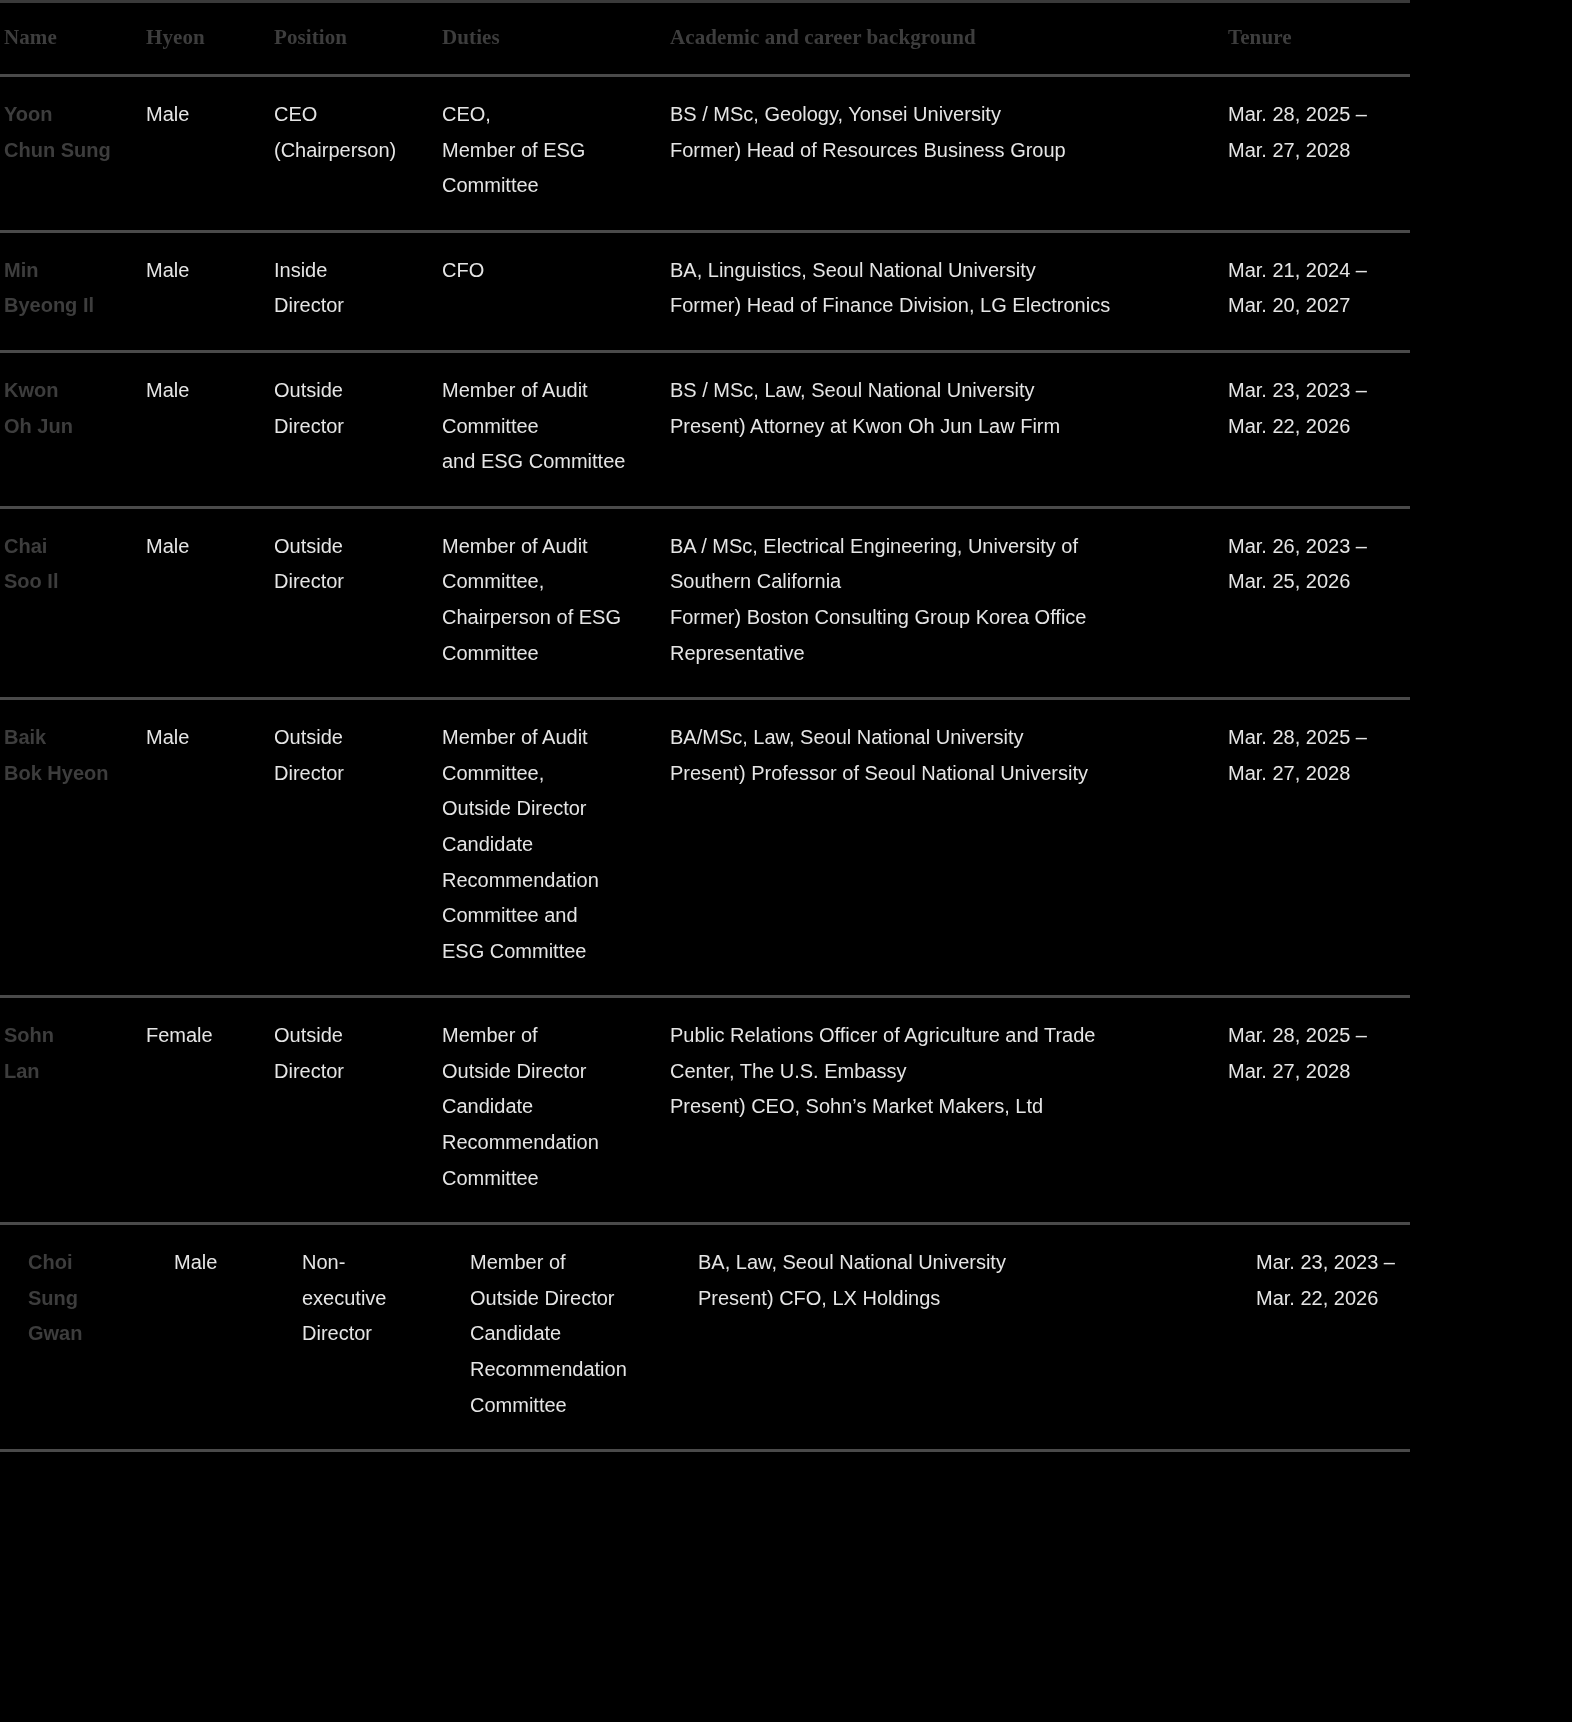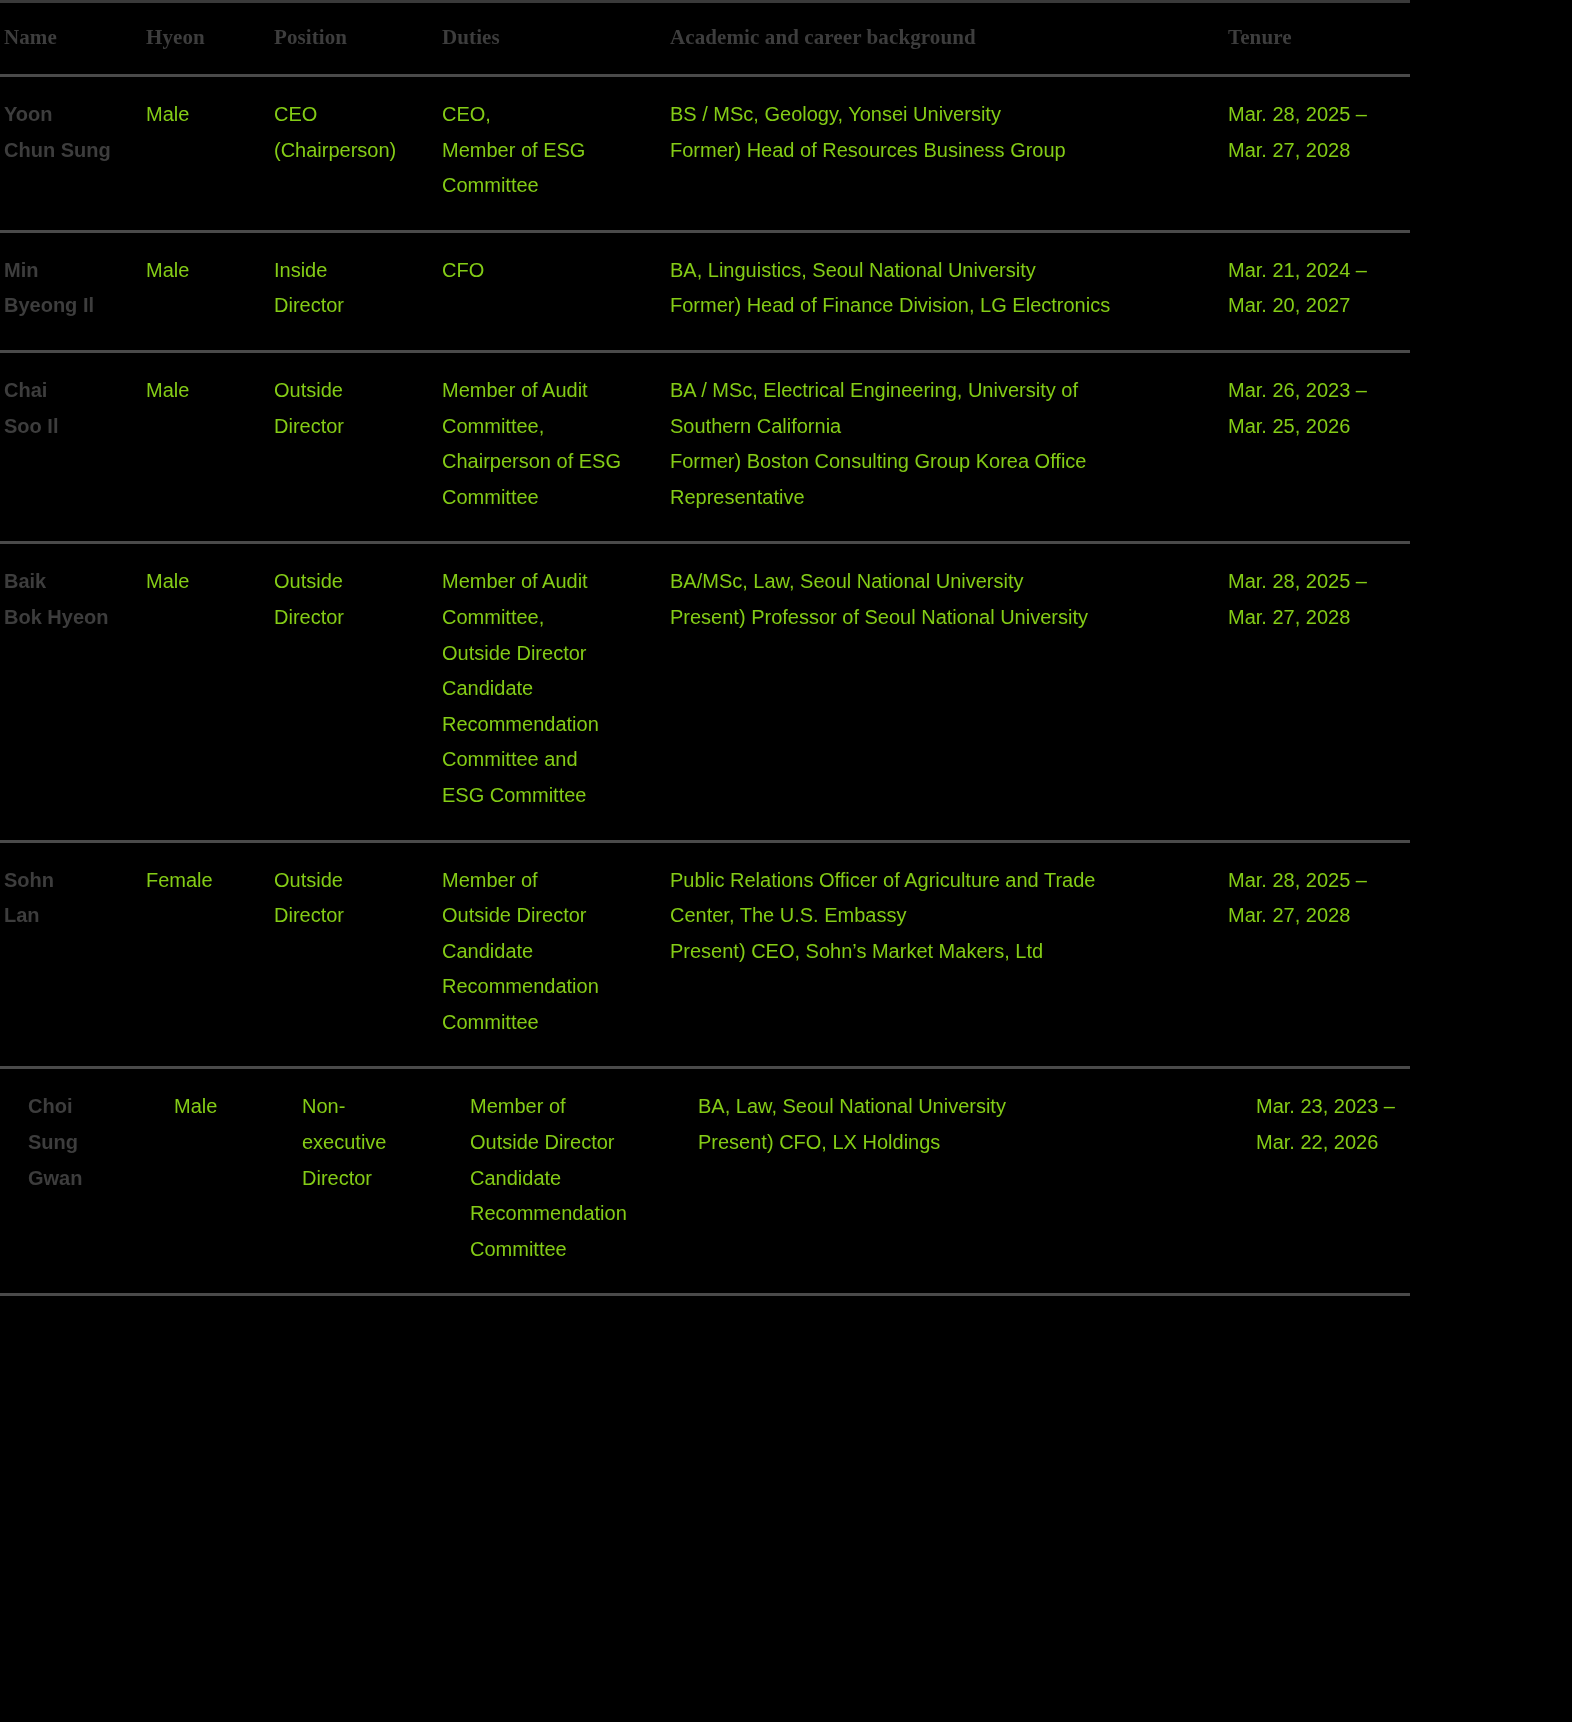--- a/index.html
+++ b/index.html
@@ -46,21 +46,21 @@
     border-bottom: 3px solid #4a4a4a;
     letter-spacing: 0.1px;
     font-family: Liberation Serif, serif;
   }
   thead th.first { padding-left: 4px; }
 
   tbody td {
     vertical-align: top;
     font-size: 20px;
     line-height: 1.78;
-    color: #84cc16;
+    color: #e5e5e5;
     padding: 20px 10px 26px 0;
     border-bottom: 3px solid #4a4a4a;
     white-space: pre-line;
   }
   tbody td.name {
     font-weight: bold;
     padding-left: 4px;
     color: #3d3d3d;
   }
   tbody tr:last-child td {
@@ -113,20 +113,34 @@
         <td>Male</td>
         <td>Inside
 Director</td>
         <td>CFO</td>
         <td>BA, Linguistics, Seoul National University
 Former) Head of Finance Division, LG Electronics</td>
         <td>Mar. 21, 2024 –
 Mar. 20, 2027</td>
       </tr>
       <tr>
+        <td class="name">Kwon
+Oh Jun</td>
+        <td>Male</td>
+        <td>Outside
+Director</td>
+        <td>Member of Audit
+Committee
+and ESG Committee</td>
+        <td>BS / MSc, Law, Seoul National University
+Present) Attorney at Kwon Oh Jun Law Firm</td>
+        <td>Mar. 23, 2023 –
+Mar. 22, 2026</td>
+      </tr>
+      <tr>
         <td class="name">Chai
 Soo Il</td>
         <td>Male</td>
         <td>Outside
 Director</td>
         <td>Member of Audit
 Committee,
 Chairperson of ESG
 Committee</td>
         <td>BA / MSc, Electrical Engineering, University of

